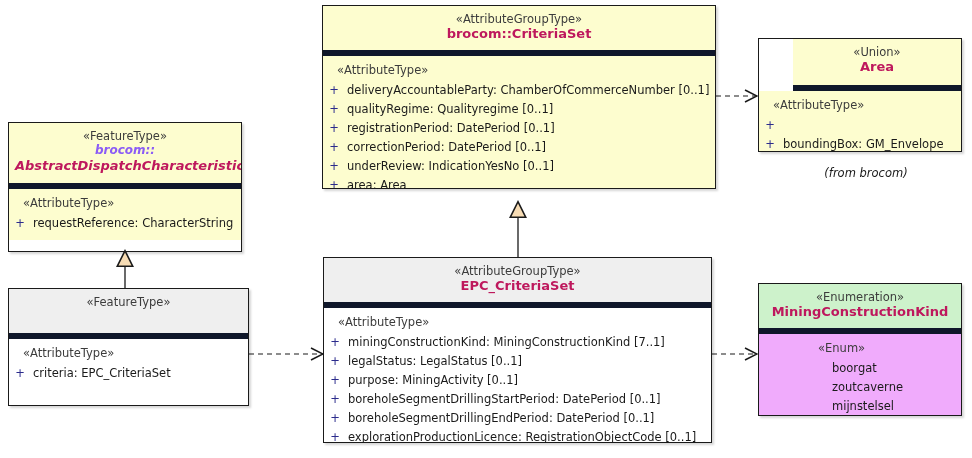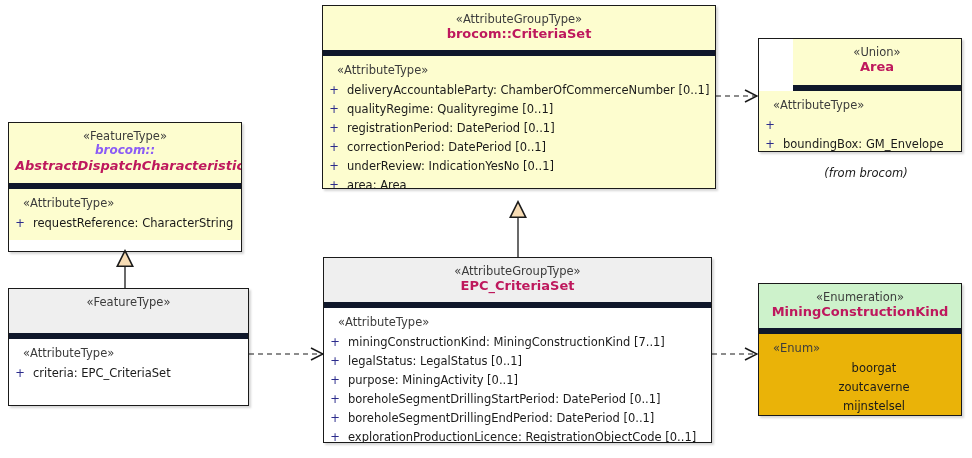--- a/index.html
+++ b/index.html
@@ -97,29 +97,28 @@
   .attr-text {
     flex: 1 1 auto;
     padding-left: 2px;
   }
   .enum-row {
     font-size: 11.5px;
     color: #1a1a1a;
     line-height: 19px;
     padding-left: 28px;
     white-space: nowrap;
-    text-align: center;
   }
   
   .theme-yellow .uml-header { background: #fdfdcf; }
   .theme-yellow .uml-body   { background: #fdfdcf; }
   .theme-grey  .uml-header  { background: #efefef; }
   .theme-grey  .uml-body    { background: #ffffff; }
   .theme-green .uml-header  { background: #cdf2cb; }
-  .theme-green .uml-body    { background: #eab308; }
+  .theme-green .uml-body    { background: #f0abfc; padding-left: 45px; }
 
   .from-note {
     position: absolute;
     font-size: 11.5px;
     font-style: italic;
     color: #1a1a1a;
     white-space: nowrap;
     z-index: 3;
   }
 </style>

